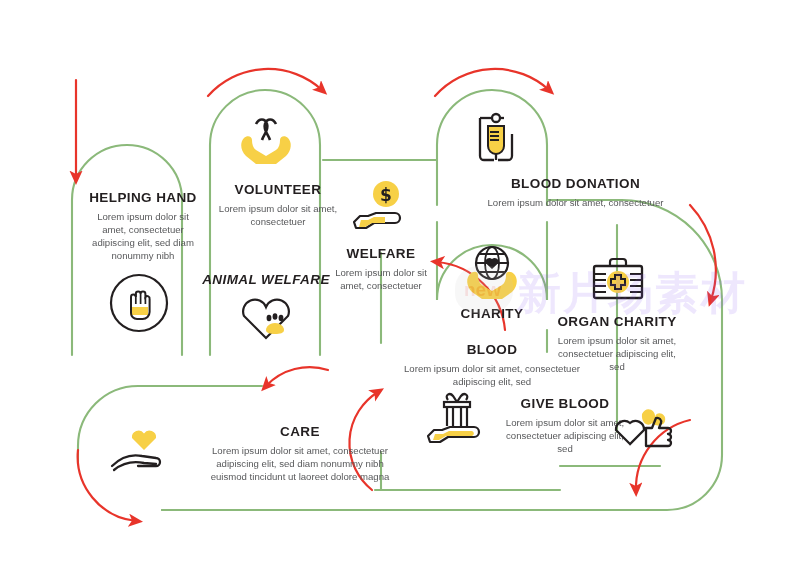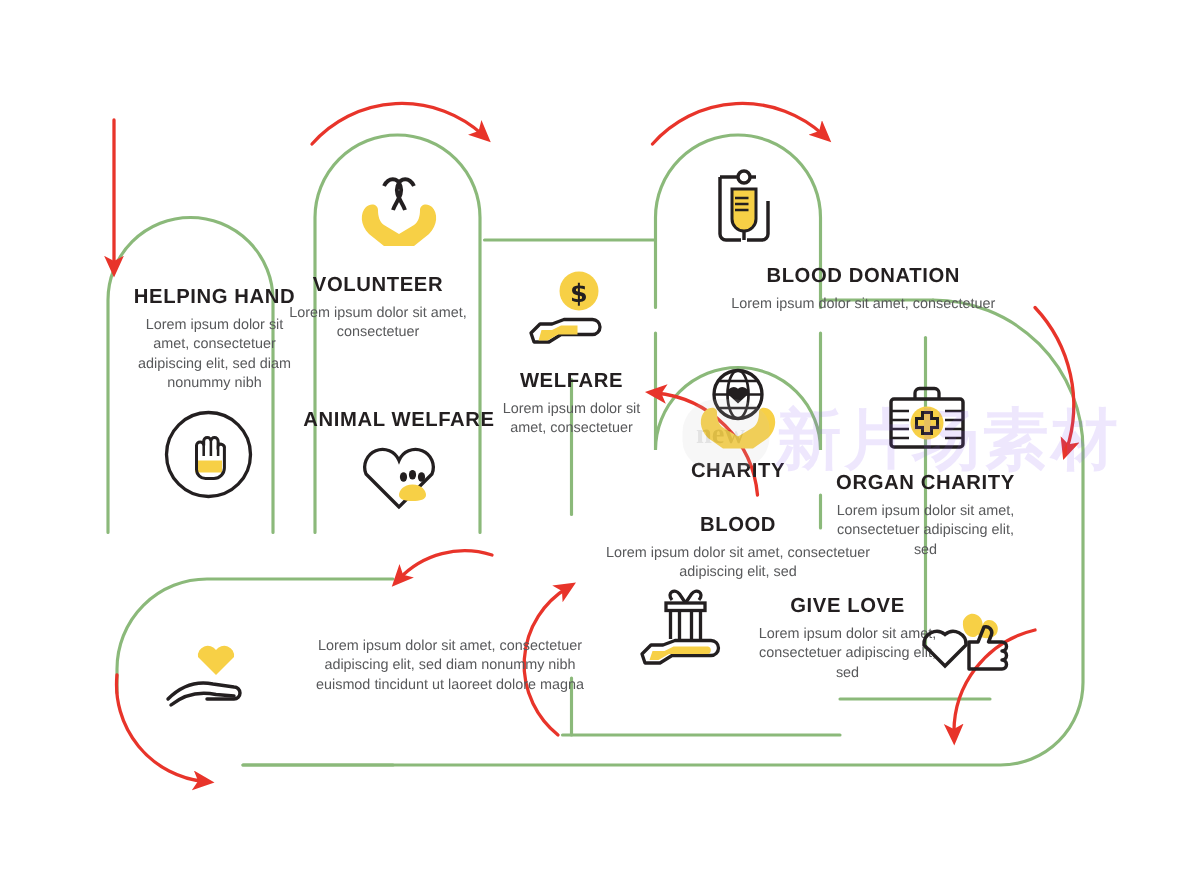--- a/index.html
+++ b/index.html
@@ -79,23 +79,23 @@
     top: 8px;
     width: 58px;
     height: 48px;
     background: #c9c9c9;
     border-radius: 40% 46% 44% 40% / 46% 40% 46% 42%;
   }
   .wm-badge span {
     position: absolute;
     left: 9px;
     top: 13px;
-    color: #404040;
+    color: #b91c1c;
     font-size: 19px;
-    font-family: Liberation Serif, serif;
+    font-family: Liberation Sans, sans-serif;
     font-weight: bold;
   }
 </style>
 </head>
 <body>
 
 <div id="canvas">
 
   <svg class="flow-svg" viewBox="0 0 800 587">
     <defs>
@@ -165,33 +165,33 @@
   </div>
   <div class="icon-wrap" style="left:108px; top:272px; width:62px; height:62px;">
     <svg viewBox="0 0 62 62" width="62" height="62">
       <circle cx="31" cy="31" r="28" fill="none" stroke="#231f20" stroke-width="2.2"></circle>
       <path d="M22,43 L40,43 L40,35 L22,35 Z" fill="#f7d046"></path>
       <path d="M23,35 L23,25 a2.4,2.4 0 0 1 4.8,0 L27.8,22 a2.4,2.4 0 0 1 4.8,0 L32.6,22 a2.4,2.4 0 0 1 4.8,0 L37.4,25 a2.4,2.4 0 0 1 4.2,2 L41.6,40 a7,7 0 0 1 -7,7 L29,47 a6,6 0 0 1 -6,-6 Z" fill="none" stroke="#231f20" stroke-width="2"></path>
       <path d="M27.8,22 L27.8,32 M32.6,22 L32.6,32 M37.4,25 L37.4,32" stroke="#231f20" stroke-width="1.7" fill="none"></path>
     </svg>
   </div>
 
-  <div class="node" style="left:188px; top:182px; width:128px;">
+  <div class="node" style="left:214px; top:182px; width:128px;">
     <div class="title t-center">VOLUNTEER</div>
     <div class="desc t-center">Lorem ipsum dolor sit amet, consectetuer</div>
   </div>
   <div class="icon-wrap" style="left:234px; top:112px; width:64px; height:58px;">
     <svg viewBox="0 0 64 58" width="64" height="58">
       <path d="M22,12 C25,6 31,6 33,12 C35,18 30,22 28,28 M42,12 C39,6 33,6 31,12 C29,18 34,22 36,28" fill="none" stroke="#231f20" stroke-width="2.6"></path>
       <path d="M10,26 C6,30 6,38 12,44 L22,52 L32,52 L32,44 L22,38 C19,36 18,32 18,28 C18,24 13,23 10,26 Z" fill="#f7d046"></path>
       <path d="M54,26 C58,30 58,38 52,44 L42,52 L32,52 L32,44 L42,38 C45,36 46,32 46,28 C46,24 51,23 54,26 Z" fill="#f7d046"></path>
     </svg>
   </div>
 
-  <div class="node" style="left:198px; top:272px; width:136px;">
+  <div class="node" style="left:198px; top:272px; width:136px;font-style:italic;">
     <div class="title t-center">ANIMAL WELFARE</div>
   </div>
   <div class="icon-wrap" style="left:234px; top:288px; width:64px; height:58px;">
     <svg viewBox="0 0 64 58" width="64" height="58">
       <path d="M32,50 L10,28 a11,11 0 0 1 22,-9 a11,11 0 0 1 22,9 L32,50 Z" fill="none" stroke="#231f20" stroke-width="2.2"></path>
       <ellipse cx="35" cy="30" rx="2.4" ry="3.2" fill="#231f20"></ellipse>
       <ellipse cx="41" cy="28.5" rx="2.4" ry="3.2" fill="#231f20"></ellipse>
       <ellipse cx="47" cy="30" rx="2.4" ry="3.2" fill="#231f20"></ellipse>
       <path d="M41,35 c6,0 9,4 9,7 c0,3 -4,4 -9,4 c-5,0 -9,-1 -9,-4 c0,-3 3,-7 9,-7 Z" fill="#f7d046"></path>
     </svg>
@@ -262,32 +262,33 @@
     <svg viewBox="0 0 66 54" width="66" height="54">
       <path d="M24,8 C20,3 26,0 29,4 L33,10 M42,8 C46,3 40,0 37,4 L33,10" fill="none" stroke="#231f20" stroke-width="2.2"></path>
       <rect x="20" y="10" width="26" height="5" fill="none" stroke="#231f20" stroke-width="2.2"></rect>
       <path d="M23,15 L23,34 M29,15 L29,34 M37,15 L37,34 M43,15 L43,34" stroke="#231f20" stroke-width="2.2"></path>
       <path d="M4,44 L10,38 L18,38 L26,35 L50,35 a5,5 0 0 1 0,10 L24,45 L16,50 L6,50 Z" fill="none" stroke="#231f20" stroke-width="2.2" stroke-linejoin="round"></path>
       <path d="M11,42 L19,42 L25,39 L48,39 a2.6,2.6 0 0 1 0,5 L22,44 L15,48 L9,48 Z" fill="#f7d046"></path>
     </svg>
   </div>
 
   <div class="node" style="left:505px; top:396px; width:120px;">
-    <div class="title t-center">GIVE LOVE</div>
+    <div class="title t-center">GIVE BLOOD</div>
     <div class="desc t-center">Lorem ipsum dolor sit amet, consectetuer adipiscing elit, sed</div>
   </div>
   <div class="icon-wrap" style="left:612px; top:396px; width:62px; height:54px;">
     <svg viewBox="0 0 62 54" width="62" height="54">
       <path d="M30,18 c4,-9 14,-4 13,3 c2,-7 12,-3 10,4 c-1,5 -10,6 -13,2 c-3,4 -11,1 -10,-9 Z" fill="#f7d046"></path>
       <path d="M18,48 L4,34 a8.5,8.5 0 0 1 14,-7 a8.5,8.5 0 0 1 14,7 L18,48 Z" fill="none" stroke="#231f20" stroke-width="2.3"></path>
       <path d="M34,50 L34,32 L40,32 L44,22 a4,4 0 0 1 5,5 L47,32 L56,32 a3,3 0 0 1 0,6 a3,3 0 0 1 0,6 a3,3 0 0 1 0,6 L38,50 Z" fill="none" stroke="#231f20" stroke-width="2.3" stroke-linejoin="round"></path>
     </svg>
   </div>
 
   <div class="node" style="left:200px; top:424px; width:200px;">
+    <div class="title t-left">CARE</div>
     <div class="desc t-left">Lorem ipsum dolor sit amet, consectetuer adipiscing elit, sed diam nonummy nibh euismod tincidunt ut laoreet dolore magna</div>
   </div>
   <div class="icon-wrap" style="left:108px; top:426px; width:72px; height:52px;">
     <svg viewBox="0 0 72 52" width="72" height="52">
       <path d="M36,24 L24,12 a6.6,6.6 0 0 1 12,-4.6 a6.6,6.6 0 0 1 12,4.6 L36,24 Z" fill="#f7d046"></path>
       <path d="M4,40 C14,30 24,28 34,30 L48,32 a4,4 0 0 1 0,8 L30,40" fill="none" stroke="#231f20" stroke-width="2.3" stroke-linecap="round"></path>
       <path d="M6,44 C16,36 26,35 36,37 L48,38" fill="none" stroke="#231f20" stroke-width="2.3" stroke-linecap="round"></path>
     </svg>
   </div>
 

